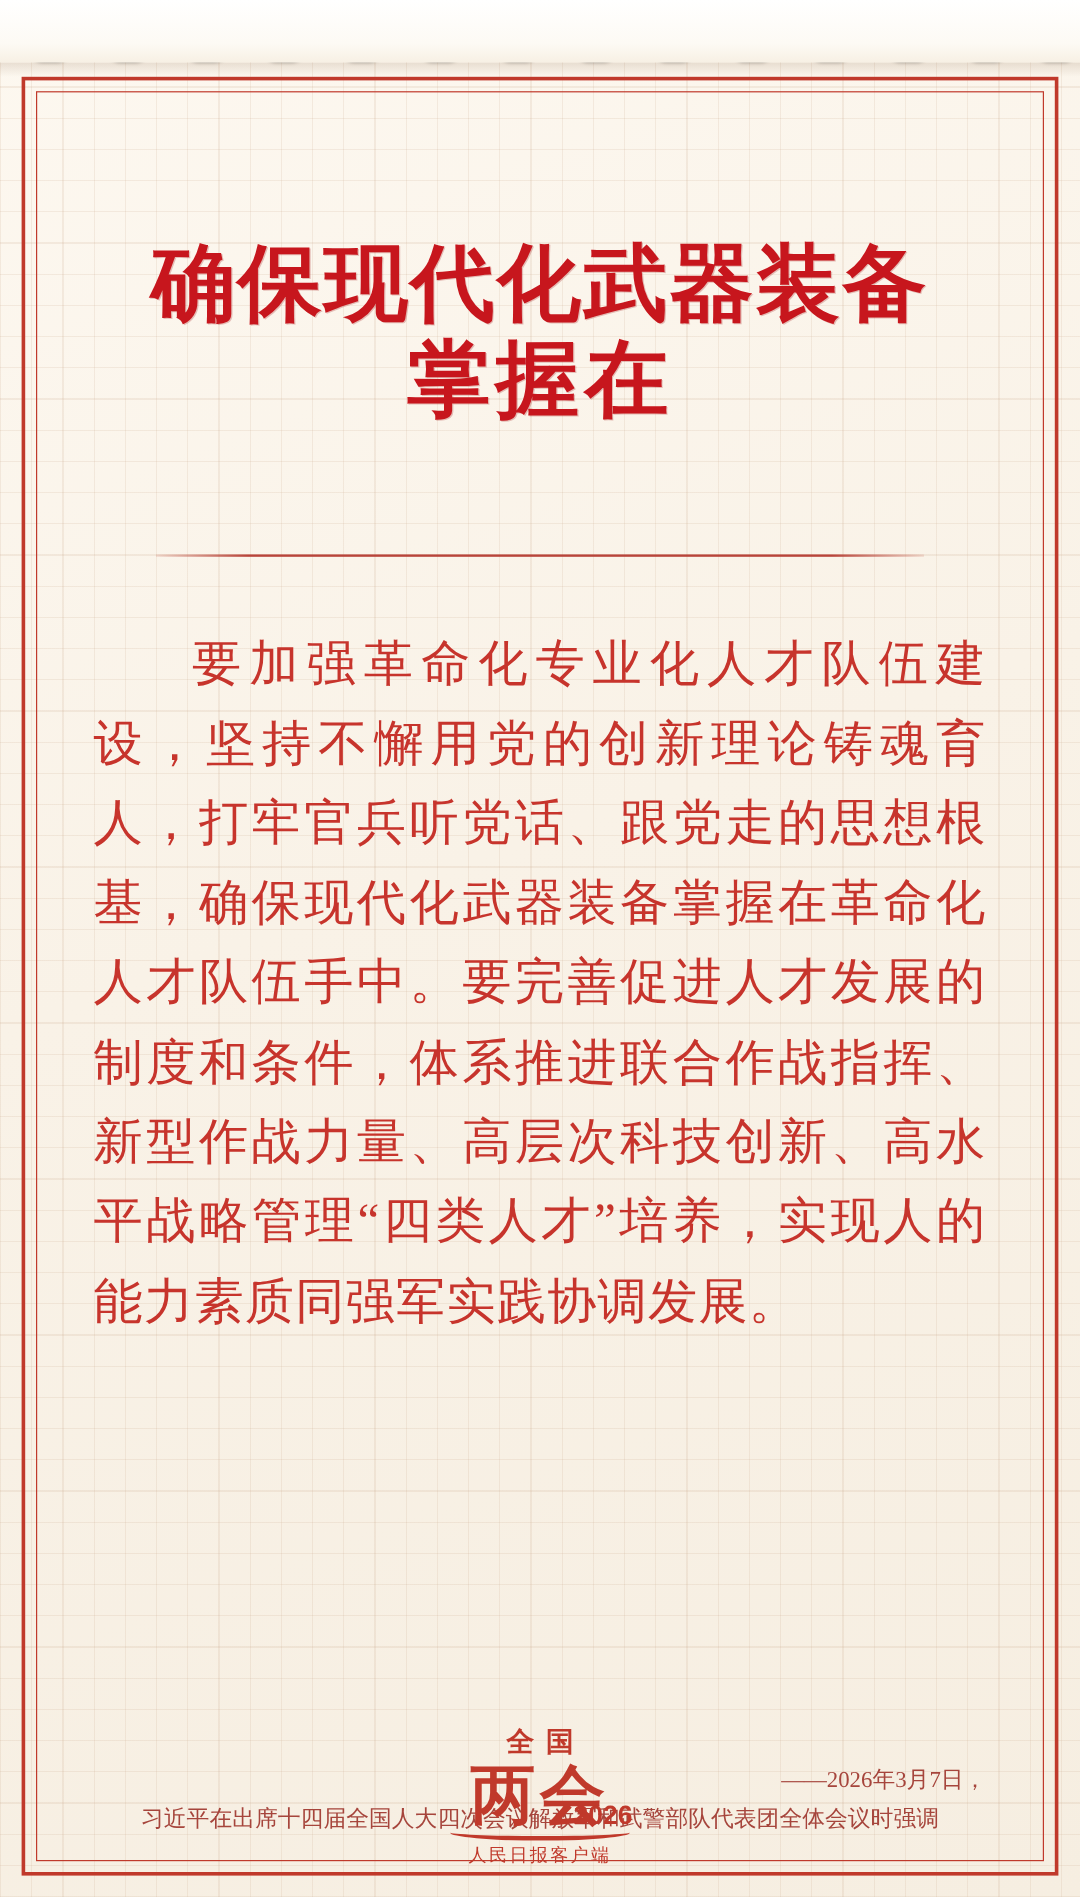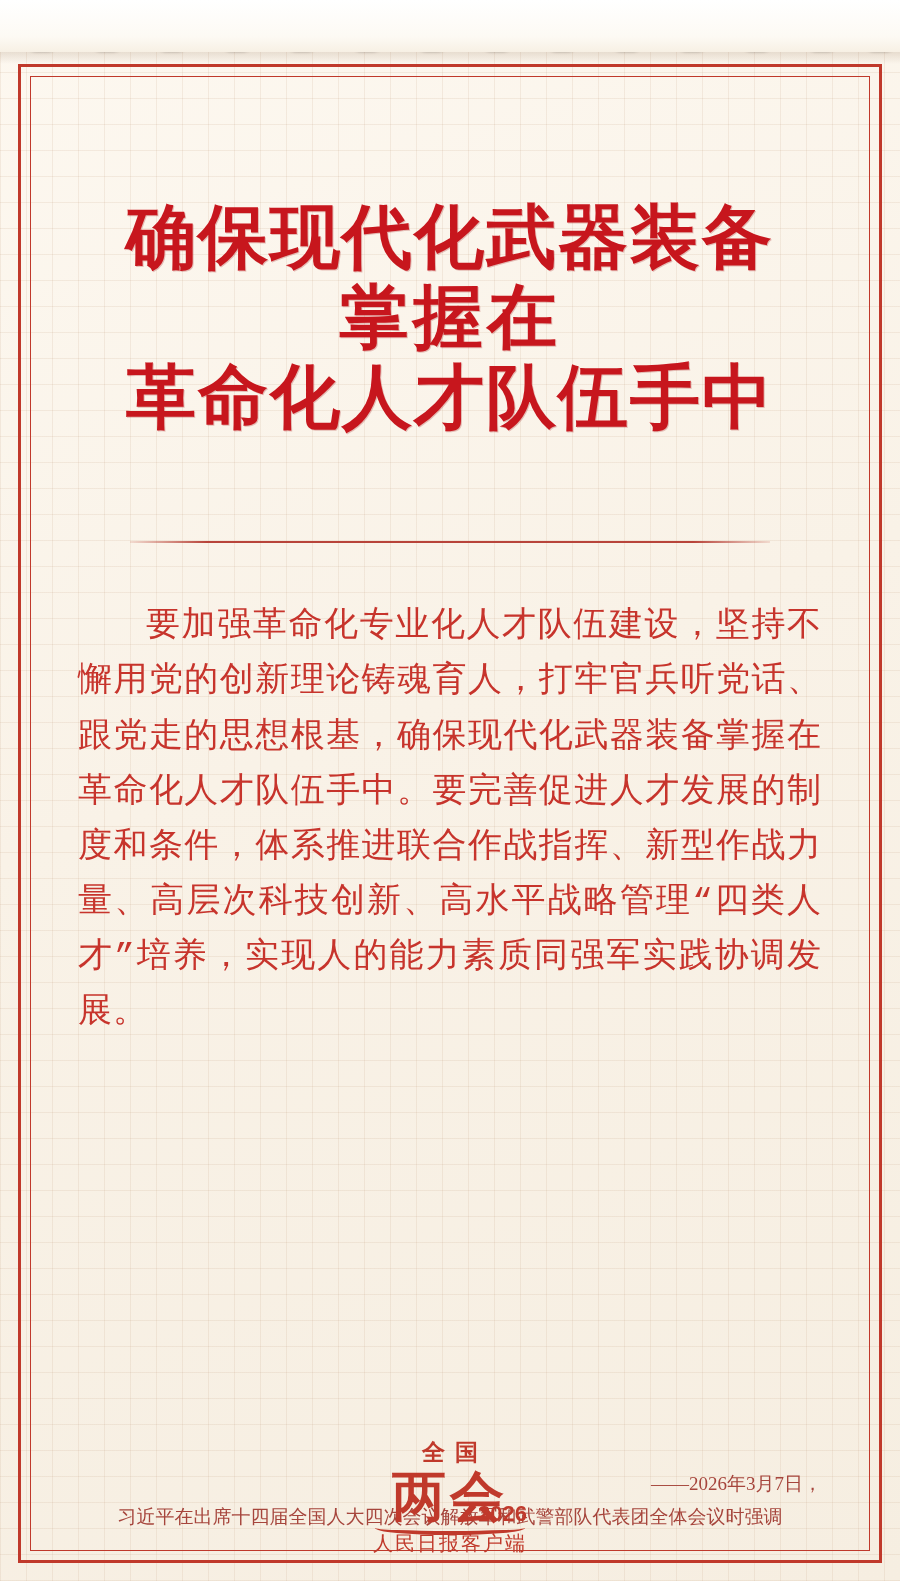--- a/index.html
+++ b/index.html
@@ -101,27 +101,27 @@
   .divider {
     margin: 104px auto 0 auto;
     width: 640px;
     height: 2px;
     background: linear-gradient(90deg, rgba(196,80,60,0.15), #b8443a 12%, #b8443a 88%, rgba(196,80,60,0.15));
   }
 
   .body-text {
     margin-top: 56px;
     color: #c7342c;
-    font-size: 34px;
+    font-size: 41px;
     line-height: 1.62;
     text-align: justify;
     text-justify: inter-ideograph;
     text-indent: 2em;
     letter-spacing: 1px;
-    font-family: Liberation Mono, monospace;
+    font-family: Liberation Serif, serif;
   }
 
   .attrib {
     margin-top: auto;
     margin-bottom: 18px;
     color: #a6453c;
     font-size: 19px;
     line-height: 1.75;
     text-align: center;
   }
@@ -180,21 +180,21 @@
     transform: translateX(-50%);
     width: 150px; height: 10px;
     border-bottom: 4px solid #c0392b;
     border-radius: 0 0 60% 60%;
   }
   .logo .sub-word {
     position: absolute;
     bottom: -2px; left: 50%;
     transform: translateX(-50%);
     color: #c0392b;
-    font-size: 20px;
+    font-size: 15px;
     letter-spacing: 2px;
     white-space: nowrap;
     margin-top: 36px;
   }
 </style>
 </head>
 <body>
 
 <div class="page">
 
@@ -217,21 +217,20 @@
   <div class="ring" style="left:862px"></div>
 
   <div class="frame-outer"></div>
   <div class="frame-inner"></div>
 
   <div class="content">
 
     <div class="headline">
       <div class="l1">确保现代化武器装备</div>
       <div class="l2">掌握在</div>
-      <div class="l3">革命化人才队伍手中</div>
     </div>
 
     <div class="divider"></div>
 
     <div class="body-text">要加强革命化专业化人才队伍建设，坚持不懈用党的创新理论铸魂育人，打牢官兵听党话、跟党走的思想根基，确保现代化武器装备掌握在革命化人才队伍手中。要完善促进人才发展的制度和条件，体系推进联合作战指挥、新型作战力量、高层次科技创新、高水平战略管理“四类人才”培养，实现人的能力素质同强军实践协调发展。</div>
 
     <div class="attrib">
       <span class="date-line">——2026年3月7日，</span>
       <span class="src-line">习近平在出席十四届全国人大四次会议解放军和武警部队代表团全体会议时强调</span>
     </div>

